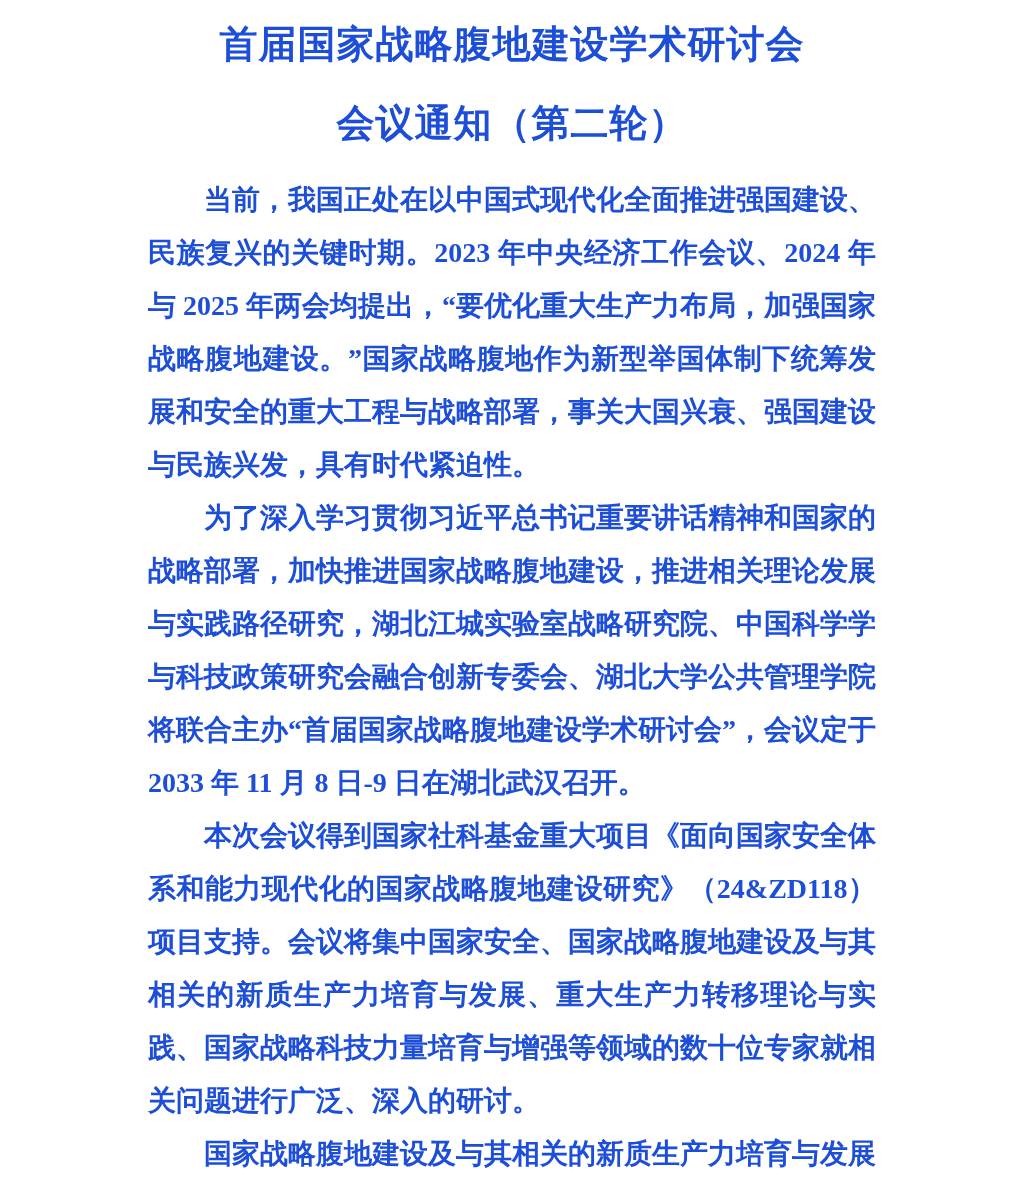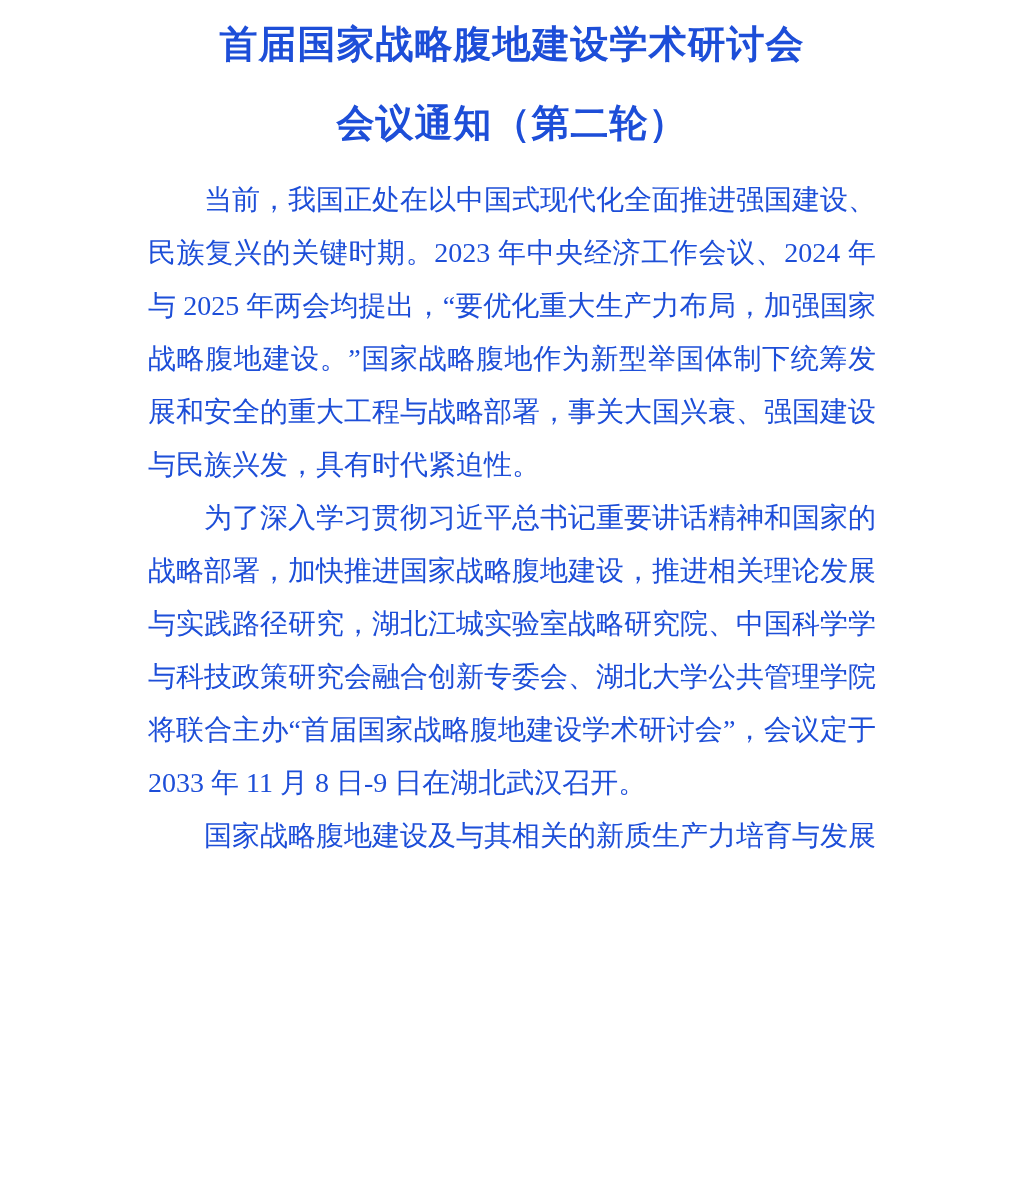--- a/index.html
+++ b/index.html
@@ -26,34 +26,36 @@
     margin: 31px 0 0 0;
     font-size: 38px;
     line-height: 48px;
     font-weight: bold;
     text-align: center;
     letter-spacing: 1px;
   }
   .content {
     width: 728px;
     margin: 26px auto 0 auto;
+    font-weight: bold;
   }
   .para {
     margin: 0;
     font-size: 28px;
     line-height: 53px;
     text-align: justify;
     text-indent: 2em;
     word-break: break-all;
   }
 </style>
 </head>
 <body>
 
 <div class="page">
   <h1 class="doc-title">首届国家战略腹地建设学术研讨会</h1>
   <h2 class="doc-subtitle">会议通知（第二轮）</h2>
   <div class="content">
     <p class="para">当前，我国正处在以中国式现代化全面推进强国建设、民族复兴的关键时期。2023 年中央经济工作会议、2024 年与 2025 年两会均提出，“要优化重大生产力布局，加强国家战略腹地建设。”国家战略腹地作为新型举国体制下统筹发展和安全的重大工程与战略部署，事关大国兴衰、强国建设与民族兴发，具有时代紧迫性。</p>
     <p class="para">为了深入学习贯彻习近平总书记重要讲话精神和国家的战略部署，加快推进国家战略腹地建设，推进相关理论发展与实践路径研究，湖北江城实验室战略研究院、中国科学学与科技政策研究会融合创新专委会、湖北大学公共管理学院将联合主办“首届国家战略腹地建设学术研讨会”，会议定于 2033 年 11 月 8 日-9 日在湖北武汉召开。</p>
+    <p class="para">本次会议得到国家社科基金重大项目《面向国家安全体系和能力现代化的国家战略腹地建设研究》（24&amp;ZD118）项目支持。会议将集中国家安全、国家战略腹地建设及与其相关的新质生产力培育与发展、重大生产力转移理论与实践、国家战略科技力量培育与增强等领域的数十位专家就相关问题进行广泛、深入的研讨。</p>
     <p class="para">国家战略腹地建设及与其相关的新质生产力培育与发展</p>
   </div>
 </div>
 
 </body></html>

